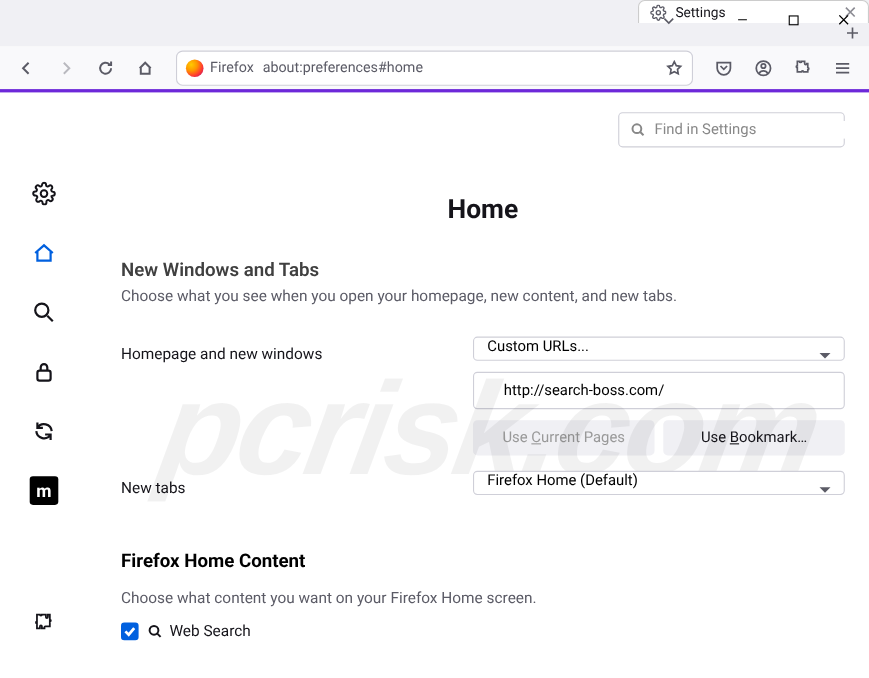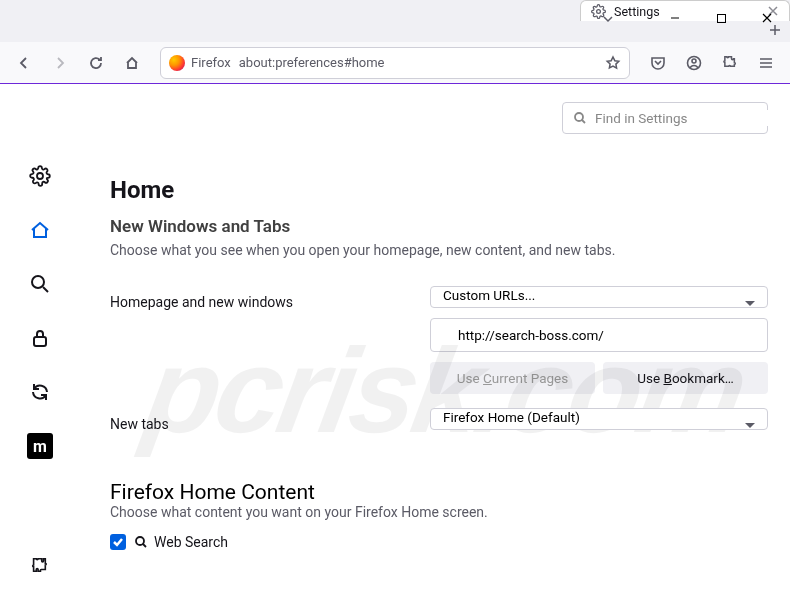--- a/index.html
+++ b/index.html
@@ -9,21 +9,21 @@
 .titlebar { height: 42px; background: #f0f0f4; display: flex; align-items: flex-end; padding-left: 44px; position: relative; flex-direction: column; }
 .tab { display: flex; align-items: center; height: 36px; background: #fff; border-radius: 6px 6px 0 0; padding: 0 10px; gap: 8px; width: 210px; border: 1px solid #ccc; border-bottom: none; }
 .tab-title { font-size: 12.5px; color: #15141a; flex: 1; }
 .tab-close { cursor: pointer; opacity: 0.7; }
 .newtab { width: 30px; height: 30px; display: flex; align-items: center; justify-content: center; margin-left: 6px; margin-bottom: 3px; border-radius: 4px; }
 .expand-btn { position: absolute; right: 175px; top: 12px; }
 .win-controls { position: absolute; right: 0; top: 0; display: flex; height: 36px; }
 .win-btn { width: 46px; display: flex; align-items: center; justify-content: center; }
 
 
-.toolbar { height: 42px; background: #f9f9fb; display: flex; align-items: center; padding: 0 8px; gap: 4px; border-bottom: 1px solid #6d28d9; }
+.toolbar { height: 42px; background: #f9f9fb; display: flex; align-items: center; padding: 0 8px; gap: 4px; border-bottom: 3px solid #6d28d9; }
 .tb-btn { width: 32px; height: 32px; display: flex; align-items: center; justify-content: center; border-radius: 4px; }
 .urlbar { flex: 1; height: 32px; background: #fff; border: 1px solid #cfcfd8; border-radius: 6px; display: flex; align-items: center; padding: 0 8px; margin: 0 8px; gap: 8px; }
 .urlbar .identity { display: flex; align-items: center; gap: 6px; font-size: 13px; color: #5b5b66; }
 .urlbar .url { font-size: 13px; color: #5b5b66; flex: 1; }
 .ff-logo { width: 16px; height: 16px; border-radius: 50%; background: radial-gradient(circle at 30% 30%, #ffcb00, #ff9500 35%, #ff3b30 65%, #a4007e); }
 
 
 .content { position: relative; padding: 20px 0 0 0; height: calc(616px - 84px); }
 .search-settings { position: absolute; right: 22px; top: 18px; width: 206px; height: 32px; border: 1px solid #cfcfd8; border-radius: 4px; display: flex; align-items: center; padding: 0 10px; gap: 8px; }
 .search-settings input { border: none; outline: none; font-size: 13.5px; flex: 1; }
@@ -31,39 +31,39 @@
 
 
 .sidebar { position: absolute; left: 20px; top: 72px; width: 40px; display: flex; flex-direction: column; gap: 14px; align-items: center; }
 .side-item { width: 40px; height: 40px; display: flex; align-items: center; justify-content: center; border-radius: 6px; }
 .side-item.active svg { stroke: #0060df; }
 .side-ext { position: absolute; left: 20px; bottom: 30px; width: 40px; height: 40px; display: flex; align-items: center; justify-content: center; }
 .side-mbox { width: 26px; height: 26px; background: #000; color: #fff; display: flex; align-items: center; justify-content: center; font-weight: 700; font-size: 16px; border-radius: 3px; }
 
 
 .main { margin-left: 110px; padding-top: 72px; padding-right: 22px; }
-.page-head { display: flex; justify-content: space-between; align-items: center; margin-bottom: 12px; }
+.page-head { display: flex; justify-content: center; align-items: center; margin-bottom: 32px; }
 .page-title { font-size: 24px; font-weight: 700; color: #15141a; }
 .btn { background: #f0f0f4; border: none; padding: 8px 14px; font-size: 13.5px; border-radius: 4px; cursor: pointer; color: #15141a; }
 .btn[disabled] { color: #999; }
 .btn .ul { text-decoration: underline; }
 
 .section-title { font-size: 17px; font-weight: 600; color: #404040; margin-bottom: 6px; }
 .section-desc { font-size: 14px; color: #5b5b66; margin-bottom: 28px; }
 
 .form-row { display: flex; align-items: flex-start; margin-bottom: 14px; }
 .form-label { width: 320px; font-size: 14px; color: #15141a; padding-top: 8px; }
 .form-ctrl { flex: 1; max-width: 340px; }
 .select { height: 22px; border: 1px solid #cfcfd8; border-radius: 4px; display: flex; padding: 0 12px; font-size: 13.5px; position: relative; background: #fff; }
 .select::after { content: ""; position: absolute; right: 12px; top: 14px; border: 5px solid transparent; border-top-color: #5b5b66; }
 .text-input { width: 100%; height: 34px; border: 1px solid #cfcfd8; border-radius: 4px; padding: 0 27px; font-size: 13.5px; outline: none; }
 .btn-row { display: flex; gap: 8px; margin-top: 10px; justify-content: flex-end; }
 .btn-row .btn { flex: 1; white-space: nowrap; overflow: hidden; text-overflow: ellipsis; }
 
-.home-content-title { font-size: 21px; font-weight: 400; margin-top: 48px; margin-bottom: 0; }
+.home-content-title { font-size: 17px; font-weight: 700; margin-top: 48px; margin-bottom: 16px; }
 .checkbox-row { display: flex; align-items: center; gap: 8px; margin-top: 14px; }
 .checkbox { width: 16px; height: 16px; background: #0060df; border-radius: 3px; display: flex; align-items: center; justify-content: center; }
 .checkbox svg { stroke: #fff; }
 .cb-label { font-size: 14px; color: #15141a; display: flex; align-items: center; gap: 6px; }
 
 .icon { display: inline-flex; }
 
 
 .watermark { position: absolute; top: 120px; left: 140px; right: 40px; bottom: 40px; opacity: 0.05; pointer-events: none; display: flex; align-items: center; justify-content: center; font-size: 120px; font-weight: 700; color: #000; font-style: italic; transform: skewX(-10deg); letter-spacing: -4px; font-family: Arial, sans-serif; z-index: 0; }
 .main, .sidebar, .search-settings, .side-ext { z-index: 1; }

